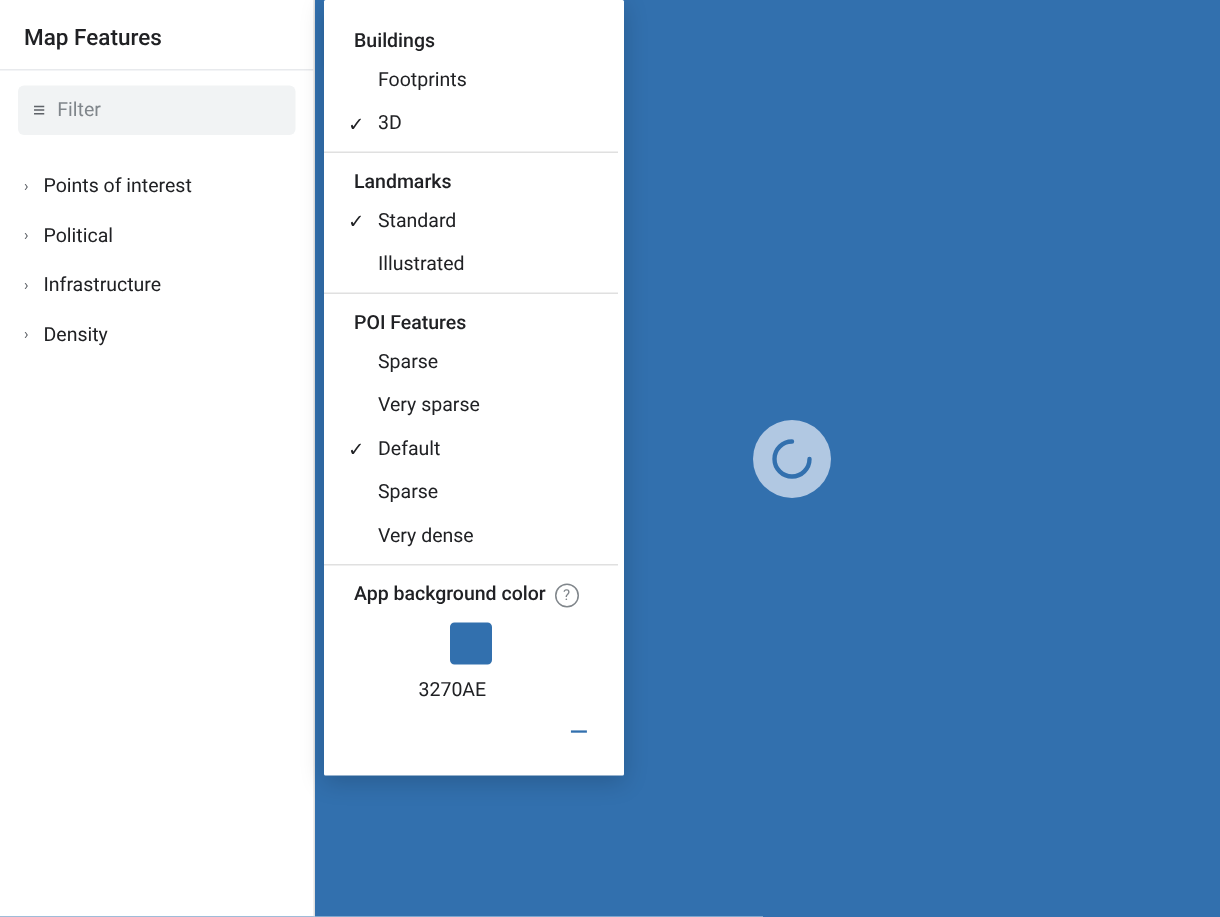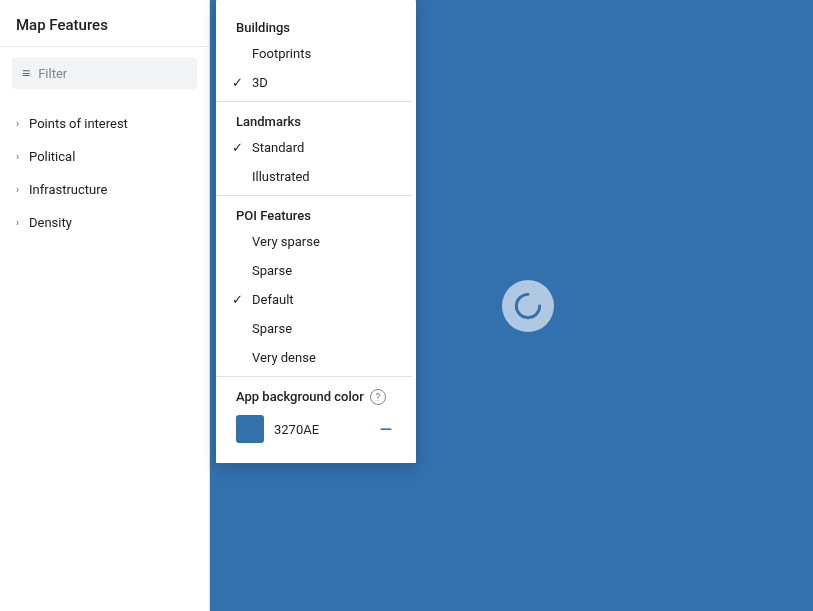--- a/index.html
+++ b/index.html
@@ -197,20 +197,21 @@
       font-size: 10px;
       color: #80868b;
       cursor: pointer;
       flex-shrink: 0;
     }
 
     .app-bg-color-row {
       display: flex;
       align-items: center;
       gap: 10px;
+      flex-direction: column;
     }
 
     .color-swatch {
       width: 28px;
       height: 28px;
       border-radius: 3px;
       border: 2px solid #3270AE;
       background: #3270AE;
       flex-shrink: 0;
     }
@@ -302,24 +303,24 @@
   <div class="dropdown-item">
     <span class="check">✓</span>
     <span>Standard</span>
   </div>
   <div class="dropdown-item">
     <span>Illustrated</span>
   </div>
 
   <div class="dropdown-section-label">POI Features</div>
   <div class="dropdown-item">
+    <span>Sparse</span>
+  </div>
+  <div class="dropdown-item">
     <span>Very sparse</span>
-  </div>
-  <div class="dropdown-item">
-    <span>Sparse</span>
   </div>
   <div class="dropdown-item">
     <span class="check">✓</span>
     <span>Default</span>
   </div>
   <div class="dropdown-item">
     <span>Sparse</span>
   </div>
   <div class="dropdown-item">
     <span>Very dense</span>

